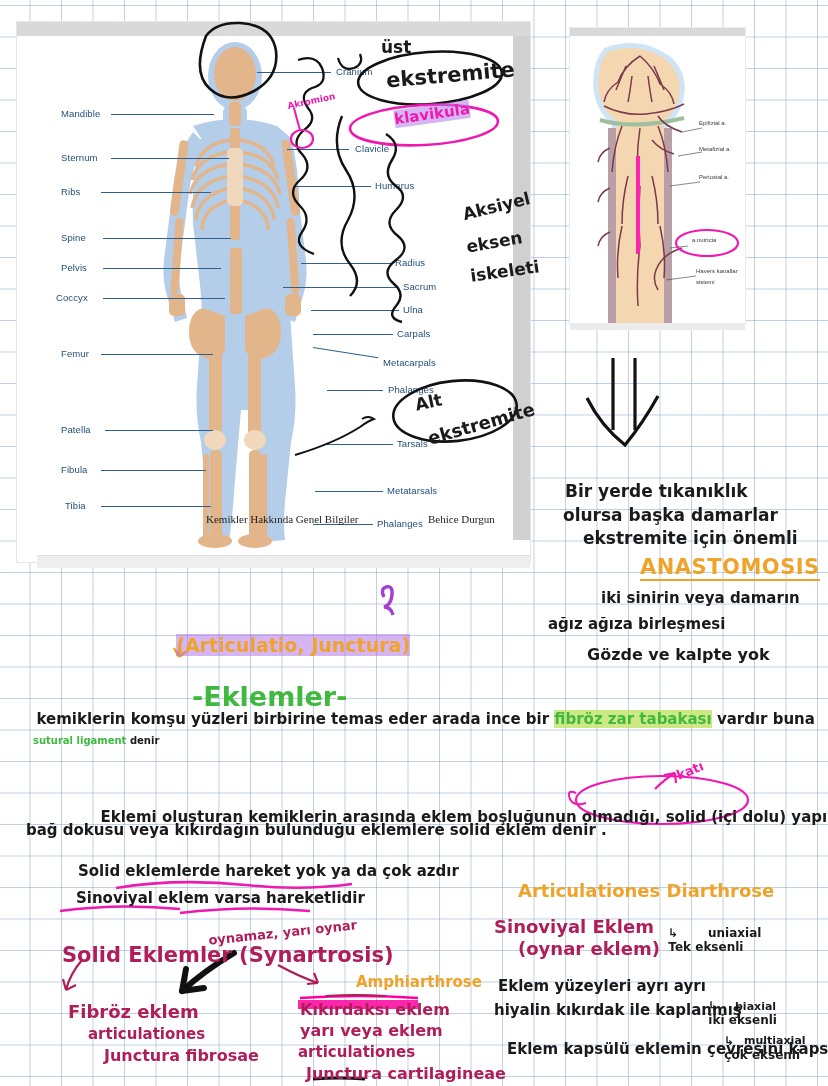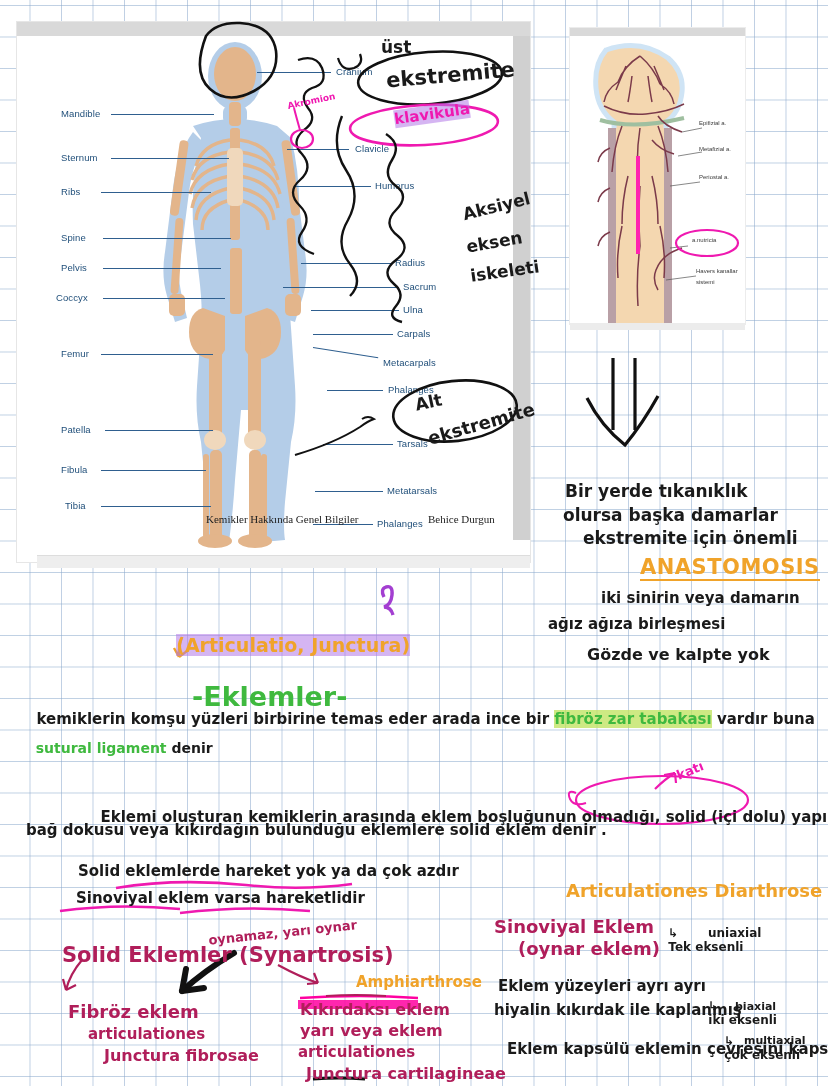--- a/index.html
+++ b/index.html
@@ -326,21 +326,21 @@
 
 <div class="hw ink-orange" style="left:163px;top:612px;font-size:19px;">
   <span class="hl-purple">(Articulatio, Junctura)</span>
 </div>
 <div class="hw ink-green" style="left:192px;top:645px;font-size:27px;margin-top:36px;">-Eklemler-</div>
 
 <div class="hw" style="left:26px;top:692px;font-size:15px;">
   <span class="ink-black">kemiklerin komşu yüzleri birbirine temas eder arada ince bir </span><span class="ink-green hl-green">fibröz zar tabakası</span><span class="ink-black"> vardır buna</span>
 </div>
 
-<div class="hw" style="left:26px;top:724px;font-size:14px;text-align:center;">
+<div class="hw" style="left:26px;top:724px;font-size:10px;text-align:center;">
   <span class="ink-green">sutural ligament</span><span class="ink-black"> denir</span>
 </div>
 
 <div class="hw" style="left:90px;top:790px;font-size:15px;">
   <span class="ink-black">Eklemi oluşturan kemiklerin arasında eklem boşluğunun olmadığı, </span><span class="ink-black">solid (içi dolu)</span><span class="ink-black"> yapılar olan fibröz</span>
 </div>
 <div class="hw ink-magenta" style="left:676px;top:763px;font-size:13px;transform:rotate(-22deg);">katı</div>
 
 <div class="hw ink-black" style="left:26px;top:821px;font-size:15px;">bağ dokusu veya kıkırdağın bulunduğu eklemlere solid eklem denir .</div>
 
@@ -357,21 +357,21 @@
 <div class="hw ink-black" style="left:28px;top:1069px;font-size:15px;">
   
 </div>
 
 <div class="hw ink-orange" style="left:356px;top:973px;font-size:15px;">Amphiarthrose</div>
 <div class="hw ink-crimson" style="left:300px;top:1000px;font-size:16px;">Kıkırdaksı eklem</div>
 <div class="hw ink-crimson" style="left:300px;top:1021px;font-size:16px;">yarı veya eklem</div>
 <div class="hw ink-crimson" style="left:298px;top:1043px;font-size:15px;">articulationes</div>
 <div class="hw ink-crimson" style="left:306px;top:1064px;font-size:16px;">Junctura cartilagineae</div>
 
-<div class="hw ink-orange" style="left:518px;top:880px;font-size:18px;margin-left:48px;">Articulationes Diarthrose</div>
+<div class="hw ink-orange" style="left:518px;top:880px;font-size:18px;">Articulationes Diarthrose</div>
 <div class="hw ink-crimson" style="left:494px;top:916px;font-size:18px;">Sinoviyal Eklem</div>
 <div class="hw ink-crimson" style="left:518px;top:938px;font-size:18px;">(oynar eklem)</div>
 <div class="hw ink-black" style="left:498px;top:977px;font-size:15px;">Eklem yüzeyleri ayrı ayrı</div>
 <div class="hw ink-black" style="left:494px;top:1001px;font-size:15px;">hiyalin kıkırdak ile kaplanmış</div>
 <div class="hw ink-black" style="left:507px;top:1040px;font-size:15px;">Eklem kapsülü eklemin çevresini kapsar</div>
 
 <div class="hw ink-black" style="left:660px;top:912px;font-size:12px;">
   <span>↳</span>
   <span>Tek eksenli</span>
 </div>

